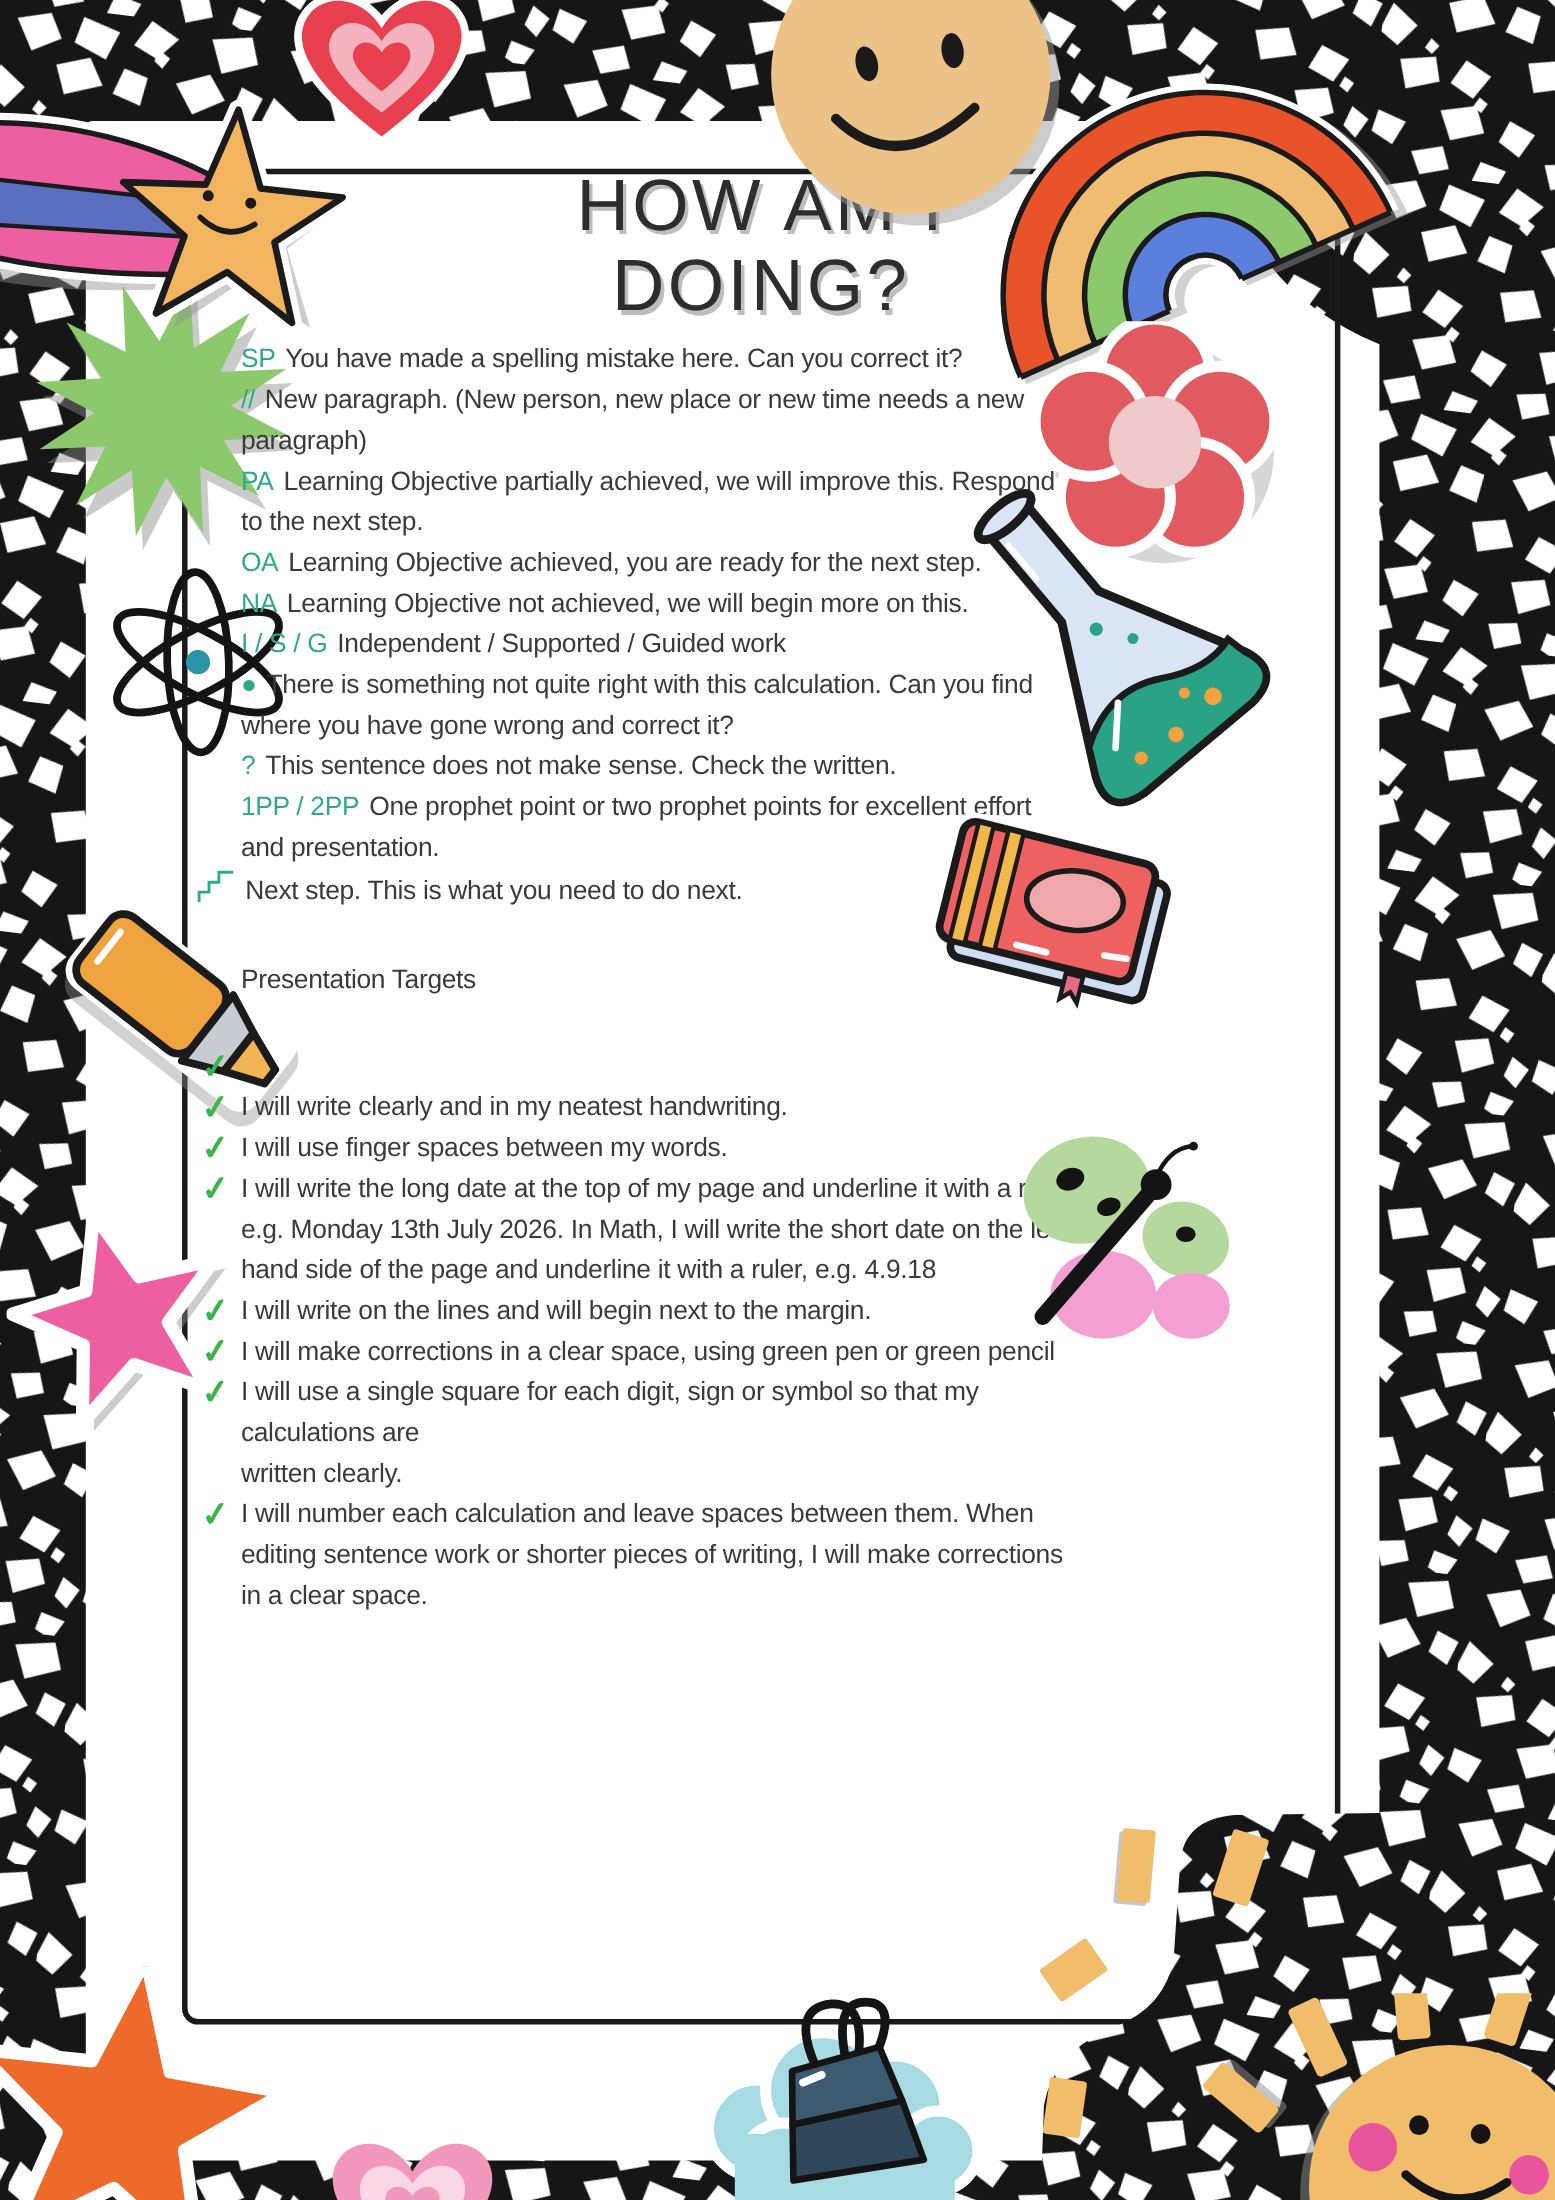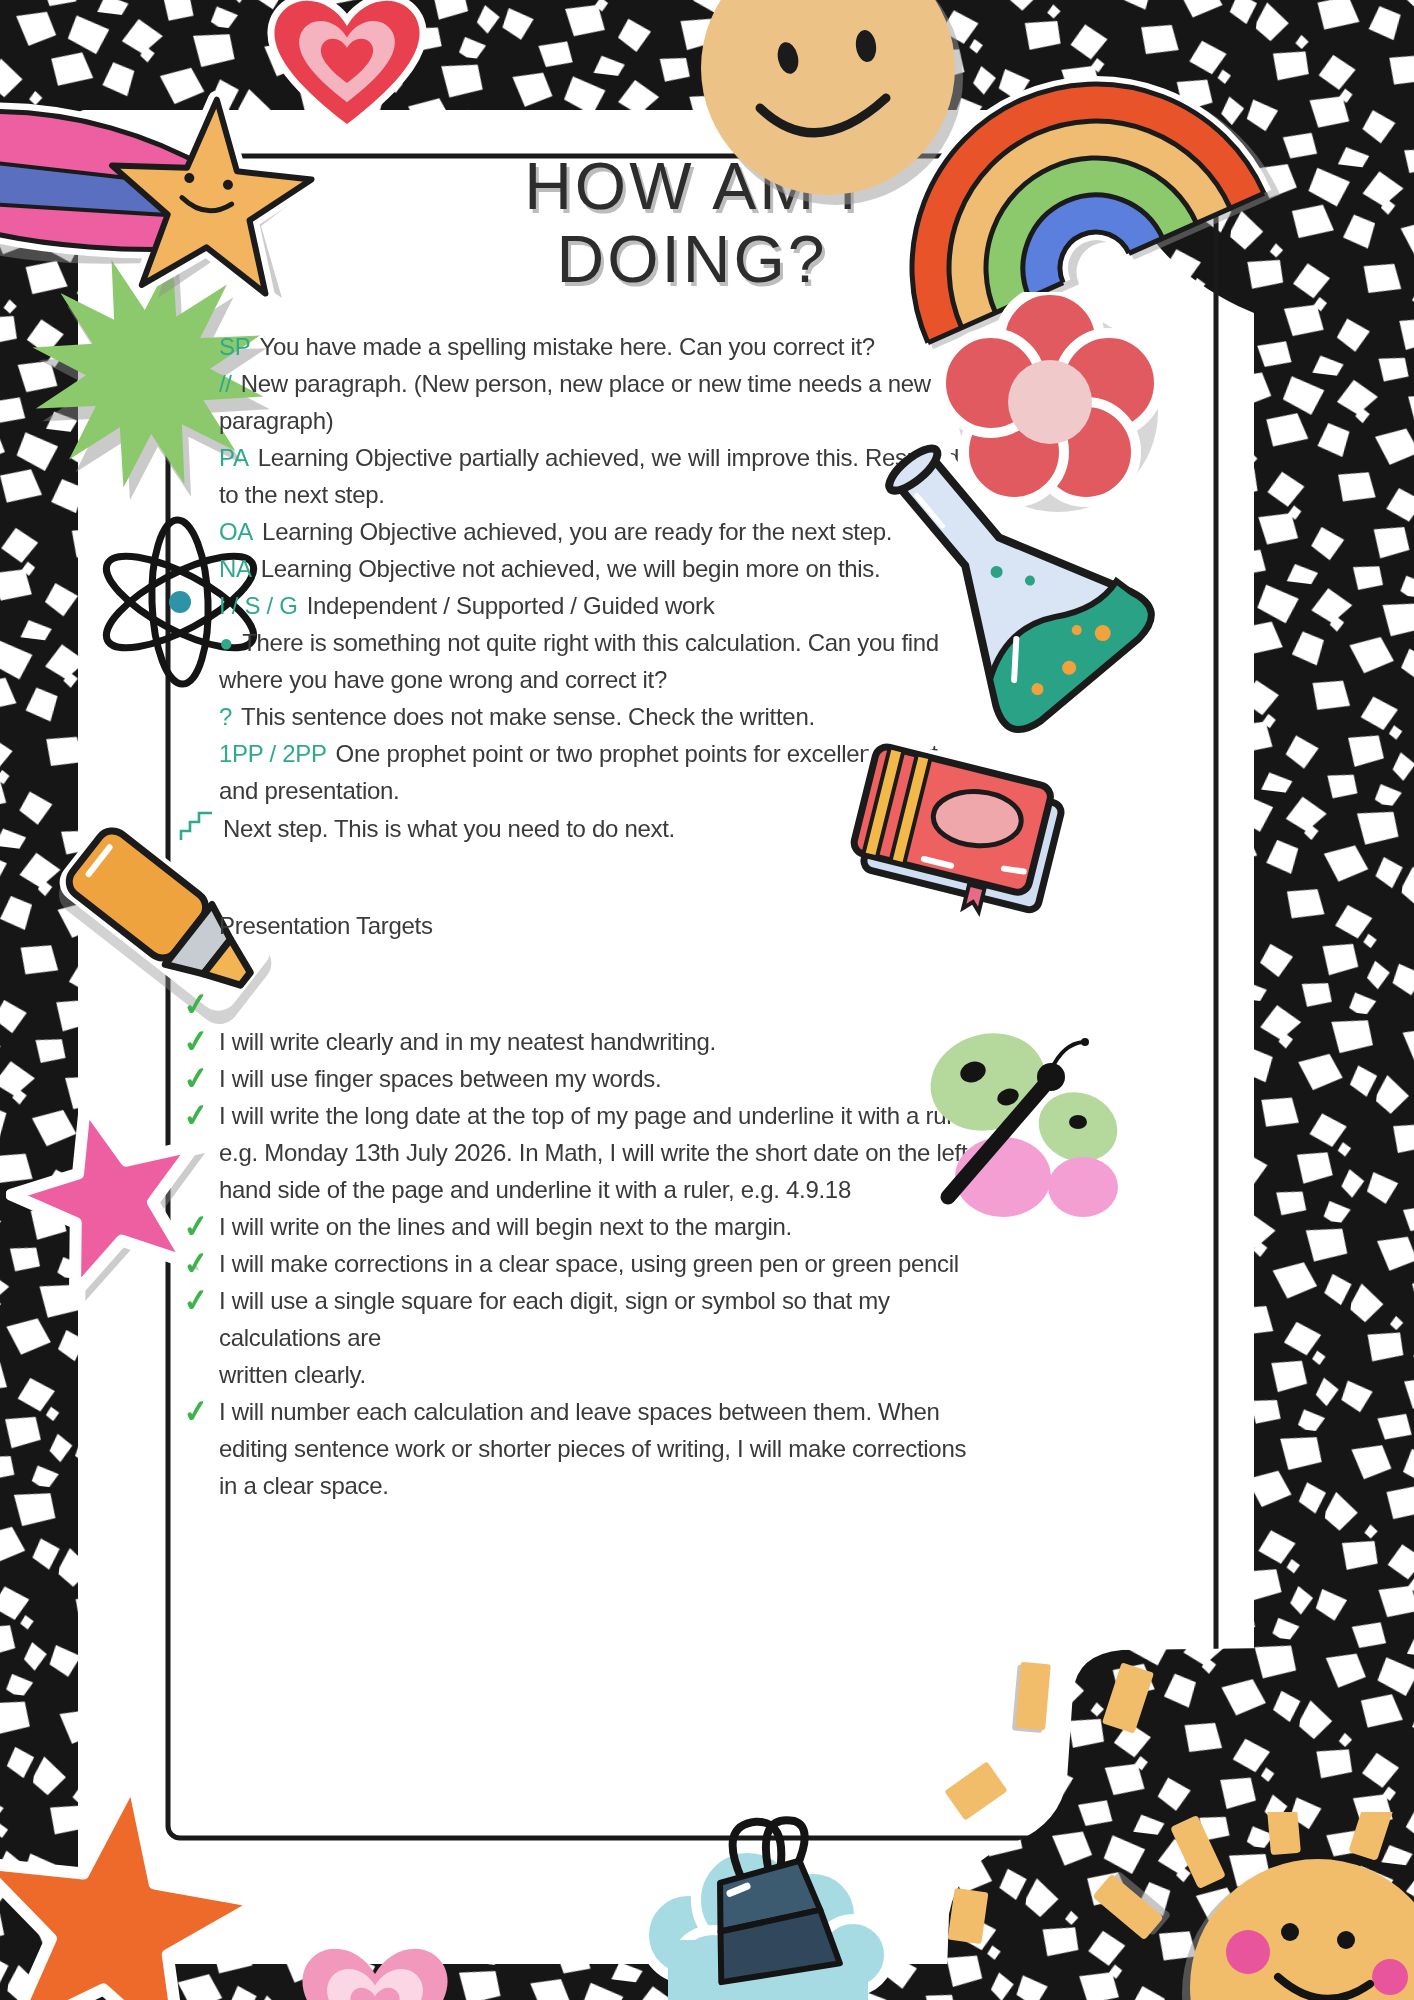--- a/index.html
+++ b/index.html
@@ -10,27 +10,27 @@
   svg.bg{position:absolute;left:0;top:0;z-index:0}
   .sticker{position:absolute}
   .st-under{z-index:1}
   .st-over{z-index:3}
   #title{
     position:absolute;left:168px;top:150px;width:1048px;z-index:2;
     text-align:center;color:#2d2d2d;font-size:66px;line-height:73px;
     letter-spacing:3px;font-weight:400;text-shadow:3px 4px 0 #bdbdbd;
   }
   #content{
-    position:absolute;left:219px;top:328px;width:760px;z-index:2;
+    position:absolute;left:219px;top:308px;width:760px;z-index:2;
     color:var(--text_ink,#3a3a3a);font-size:24px;line-height:37px;letter-spacing:-0.3px;
   }
   .code-line{margin:0}
   .code{color:var(--code_teal,#2fa98c);margin-right:9px;white-space:pre}
   .stairs-wrap svg{vertical-align:-4px;margin-left:-40px;margin-right:8px}
-  #presentation-heading{margin-top:60px}
+  #presentation-heading{margin-top:44px}
   #targets{margin-top:42px}
   .target{display:flex;align-items:flex-start;margin:0}
   .check{
     flex:0 0 26px;margin-left:-36px;margin-right:10px;
     color:var(--check_green,#3cb44a);font-size:31px;line-height:37px;font-weight:700;
     transform:rotate(-6deg);
   }
   .ttext{white-space:pre-line}
 </style>
 </head>

